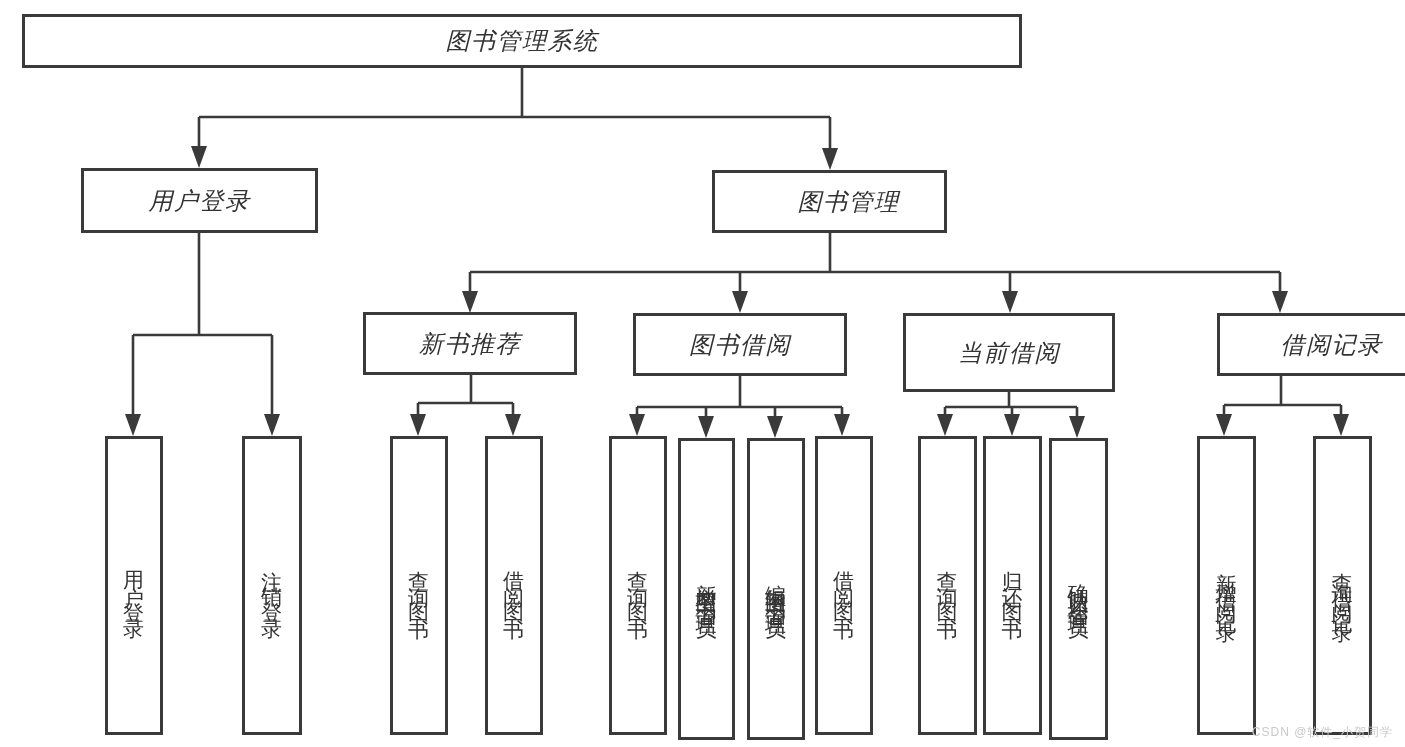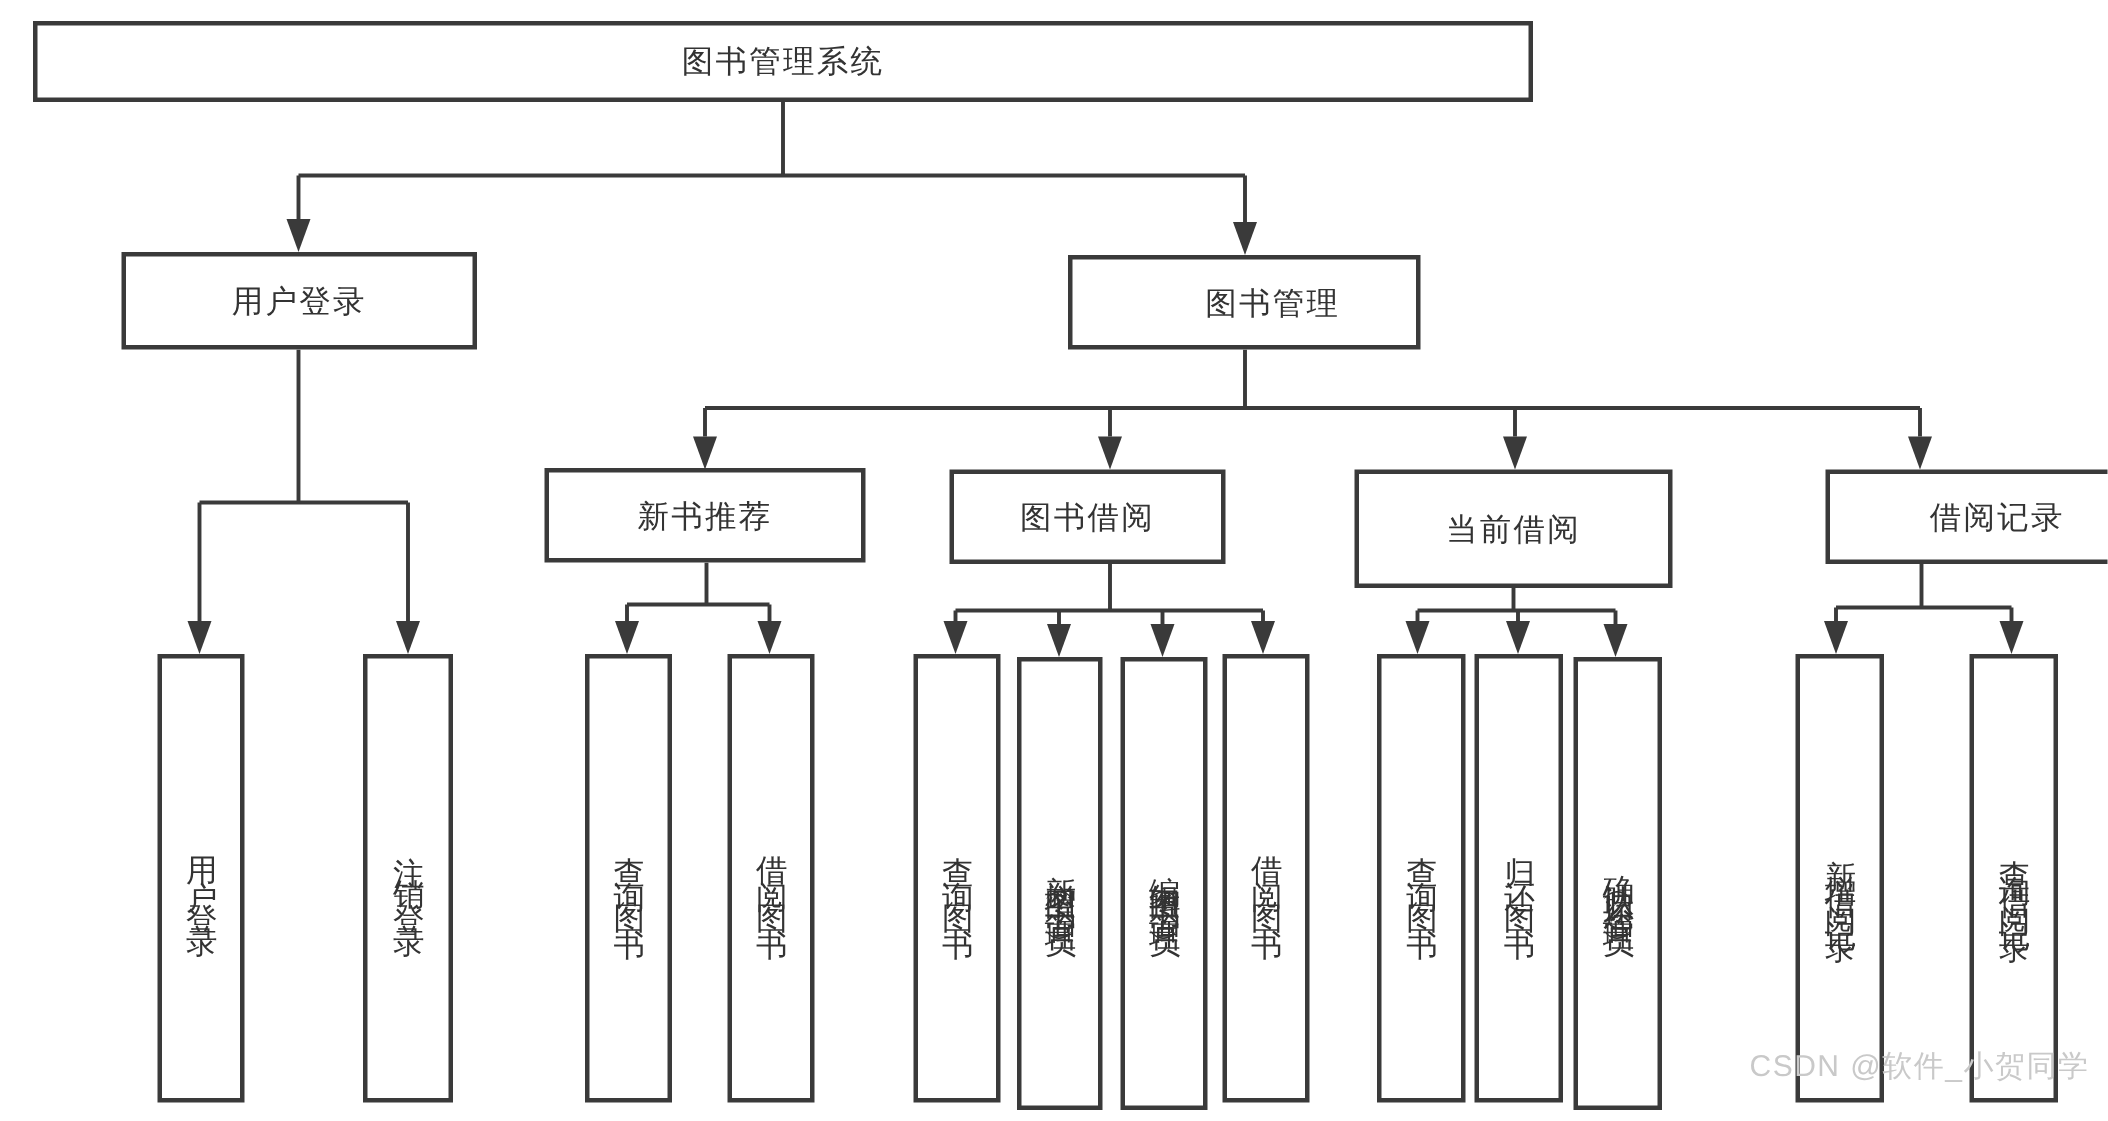--- a/index.html
+++ b/index.html
@@ -40,41 +40,42 @@
     background: #ffffff;
     border: 3px solid var(--border, #3a3a3a);
     box-sizing: border-box;
     z-index: 2;
     display: flex;
     align-items: center;
     justify-content: center;
     color: var(--text, #333);
   }
   .node {
-    font-size: 21px;
+    font-size: 24px;
     letter-spacing: 1.5px;
     white-space: nowrap;
+    font-style: italic;
   }
   .vnode span {
     writing-mode: vertical-rl;
     text-orientation: upright;
     font-size: 21px;
     line-height: 1;
     white-space: nowrap;
   }
   .vnode.sp-wide span  { letter-spacing: 16px; }
   .vnode.sp-mid span   { letter-spacing: 10px; }
   .vnode.sp-tight span { letter-spacing: 5px; }
 
   
   #n-root          { left: 22px;   top: 14px;  width: 1000px; height: 54px; }
   #n-user-login    { left: 81px;   top: 168px; width: 237px;  height: 65px; }
   #n-book-mgmt     { left: 712px;  top: 170px; width: 235px;  height: 63px; padding-left: 38px; }
   #n-new-book-rec  { left: 363px;  top: 312px; width: 214px;  height: 63px; text-align: center; }
-  #n-book-borrow   { left: 633px;  top: 313px; width: 184px;  height: 63px; }
+  #n-book-borrow   { left: 633px;  top: 313px; width: 214px;  height: 63px; }
   #n-cur-borrow    { left: 903px;  top: 313px; width: 212px;  height: 79px; }
   #n-borrow-rec    { left: 1217px; top: 313px; width: 229px;  height: 63px; }
 
   
   #n-ul-login      { left: 105px;  top: 436px; width: 58px; height: 299px; }
   #n-ul-logout     { left: 242px;  top: 436px; width: 60px; height: 299px; }
   #n-nbr-query     { left: 390px;  top: 436px; width: 58px; height: 299px; }
   #n-nbr-borrow    { left: 485px;  top: 436px; width: 58px; height: 299px; }
   #n-bb-query      { left: 609px;  top: 436px; width: 58px; height: 299px; }
   #n-bb-add        { left: 678px;  top: 438px; width: 57px; height: 302px; }
@@ -82,22 +83,22 @@
   #n-bb-borrow     { left: 815px;  top: 436px; width: 58px; height: 299px; }
   #n-cb-query      { left: 918px;  top: 436px; width: 59px; height: 299px; }
   #n-cb-return     { left: 983px;  top: 436px; width: 59px; height: 299px; }
   #n-cb-confirm    { left: 1049px; top: 438px; width: 59px; height: 302px; }
   #n-br-add        { left: 1197px; top: 436px; width: 59px; height: 299px; }
   #n-br-query      { left: 1313px; top: 436px; width: 59px; height: 299px; }
 
   .watermark {
     position: absolute;
     right: 12px;
-    bottom: 23px;
-    font-size: 20px;
+    bottom: 6px;
+    font-size: 12px;
     letter-spacing: 1px;
     color: var(--watermark, #c9c9c9);
     z-index: 3;
     white-space: nowrap;
   }
 </style>
 </head>
 <body style="--bg: #ffffff; --line: #3a3a3a; --border: #3a3a3a; --text: #333333; --watermark: #c9c9c9;">
 
 <div class="canvas">

